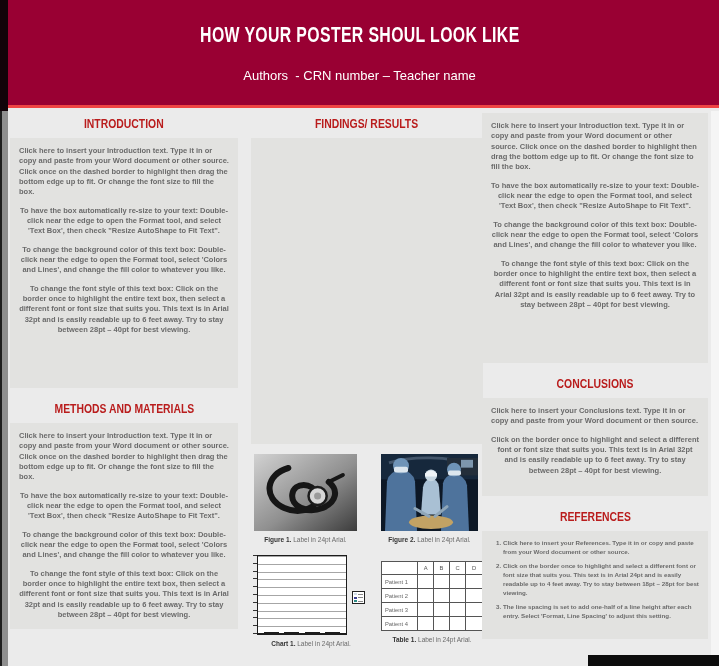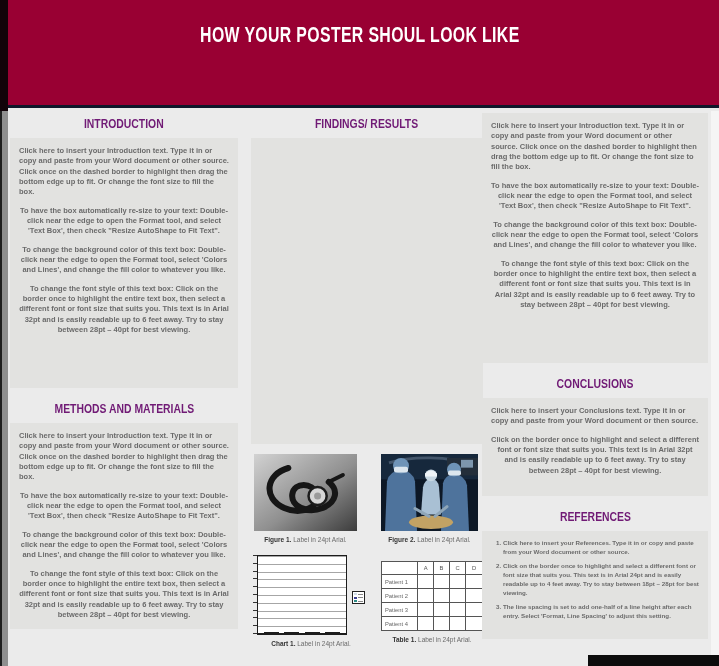--- a/index.html
+++ b/index.html
@@ -12,35 +12,35 @@
   
   .left-strip-top  { position:absolute; left:0; top:0; width:8px; height:111px; background:#120309; z-index:5; }
   .left-strip-bot  { position:absolute; left:0; top:111px; width:8px; height:555px;
                      background:linear-gradient(90deg,#1f1f1f 0 2px,#8f8f8f 2px); z-index:5; }
   .right-strip     { position:absolute; right:0; top:111px; width:8px; height:555px; background:#f5f5f5; z-index:5; }
   .bottom-window   { position:absolute; left:588px; top:655px; width:131px; height:11px; background:#0c0c0c; z-index:6; }
 
   
   .header {
     position:absolute; left:0; top:0; width:719px; height:108px;
-    background:#990033; border-bottom:3px solid #0f172a; text-align:center; color:#fff;
+    background:#990033; border-bottom:3px solid #ef4444; text-align:center; color:#fff;
   }
   .poster-title {
     margin-top:22px; font-size:22px; font-weight:900; letter-spacing:.5px;
   }
   .poster-title .hx { display:inline-block; transform:scaleX(.72); transform-origin:center; white-space:pre; }
   .poster-subtitle { margin-top:20px; font-size:13px; font-weight:400; white-space:pre; }
 
   
   .col { position:absolute; top:113px; }
   .col-left  { left:10px;  width:228px; }
   .col-mid   { left:251px; width:232px; }
   .col-right { left:482px; width:226px; }
 
-  .section-heading { text-align:center; font-size:13px; font-weight:900; color:#701a75; margin:3px 0 7px; }
+  .section-heading { text-align:center; font-size:13px; font-weight:900; color:#b91c1c; margin:3px 0 7px; }
   .section-heading .hx { display:inline-block; transform:scaleX(.80); transform-origin:center; white-space:nowrap; }
 
   .textbox {
     background:#e2e2e0; padding:8px 9px; color:#6a6a6a;
     font-size:7.5px; line-height:1.38; text-align:left;font-weight:bold;
   }
   .textbox p + p { margin-top:8px;text-align:center; }
   .mh250 { min-height:250px; }
   .mh98  { min-height:98px; }
   .mh108 { min-height:108px; }
@@ -86,20 +86,21 @@
   .references-list { list-style:decimal outside; padding-left:12px; color:#6a6a6a; font-size:6.2px; line-height:1.45; }
   .references-list li + li { margin-top:5px; }
 </style>
 </head>
 <body>
 
 <div id="poster">
 
   <div class="header">
     <div class="poster-title"><span class="hx">HOW YOUR POSTER SHOUL LOOK LIKE</span></div>
+    <div class="poster-subtitle">Authors  - CRN number – Teacher name</div>
   </div>
 
   <div class="left-strip-top"></div>
   <div class="left-strip-bot"></div>
   <div class="right-strip"></div>
   <div class="bottom-window"></div>
 
   <div class="col col-left">
     <div class="section-heading"><span class="hx">INTRODUCTION</span></div>
     <div class="textbox mh250">

